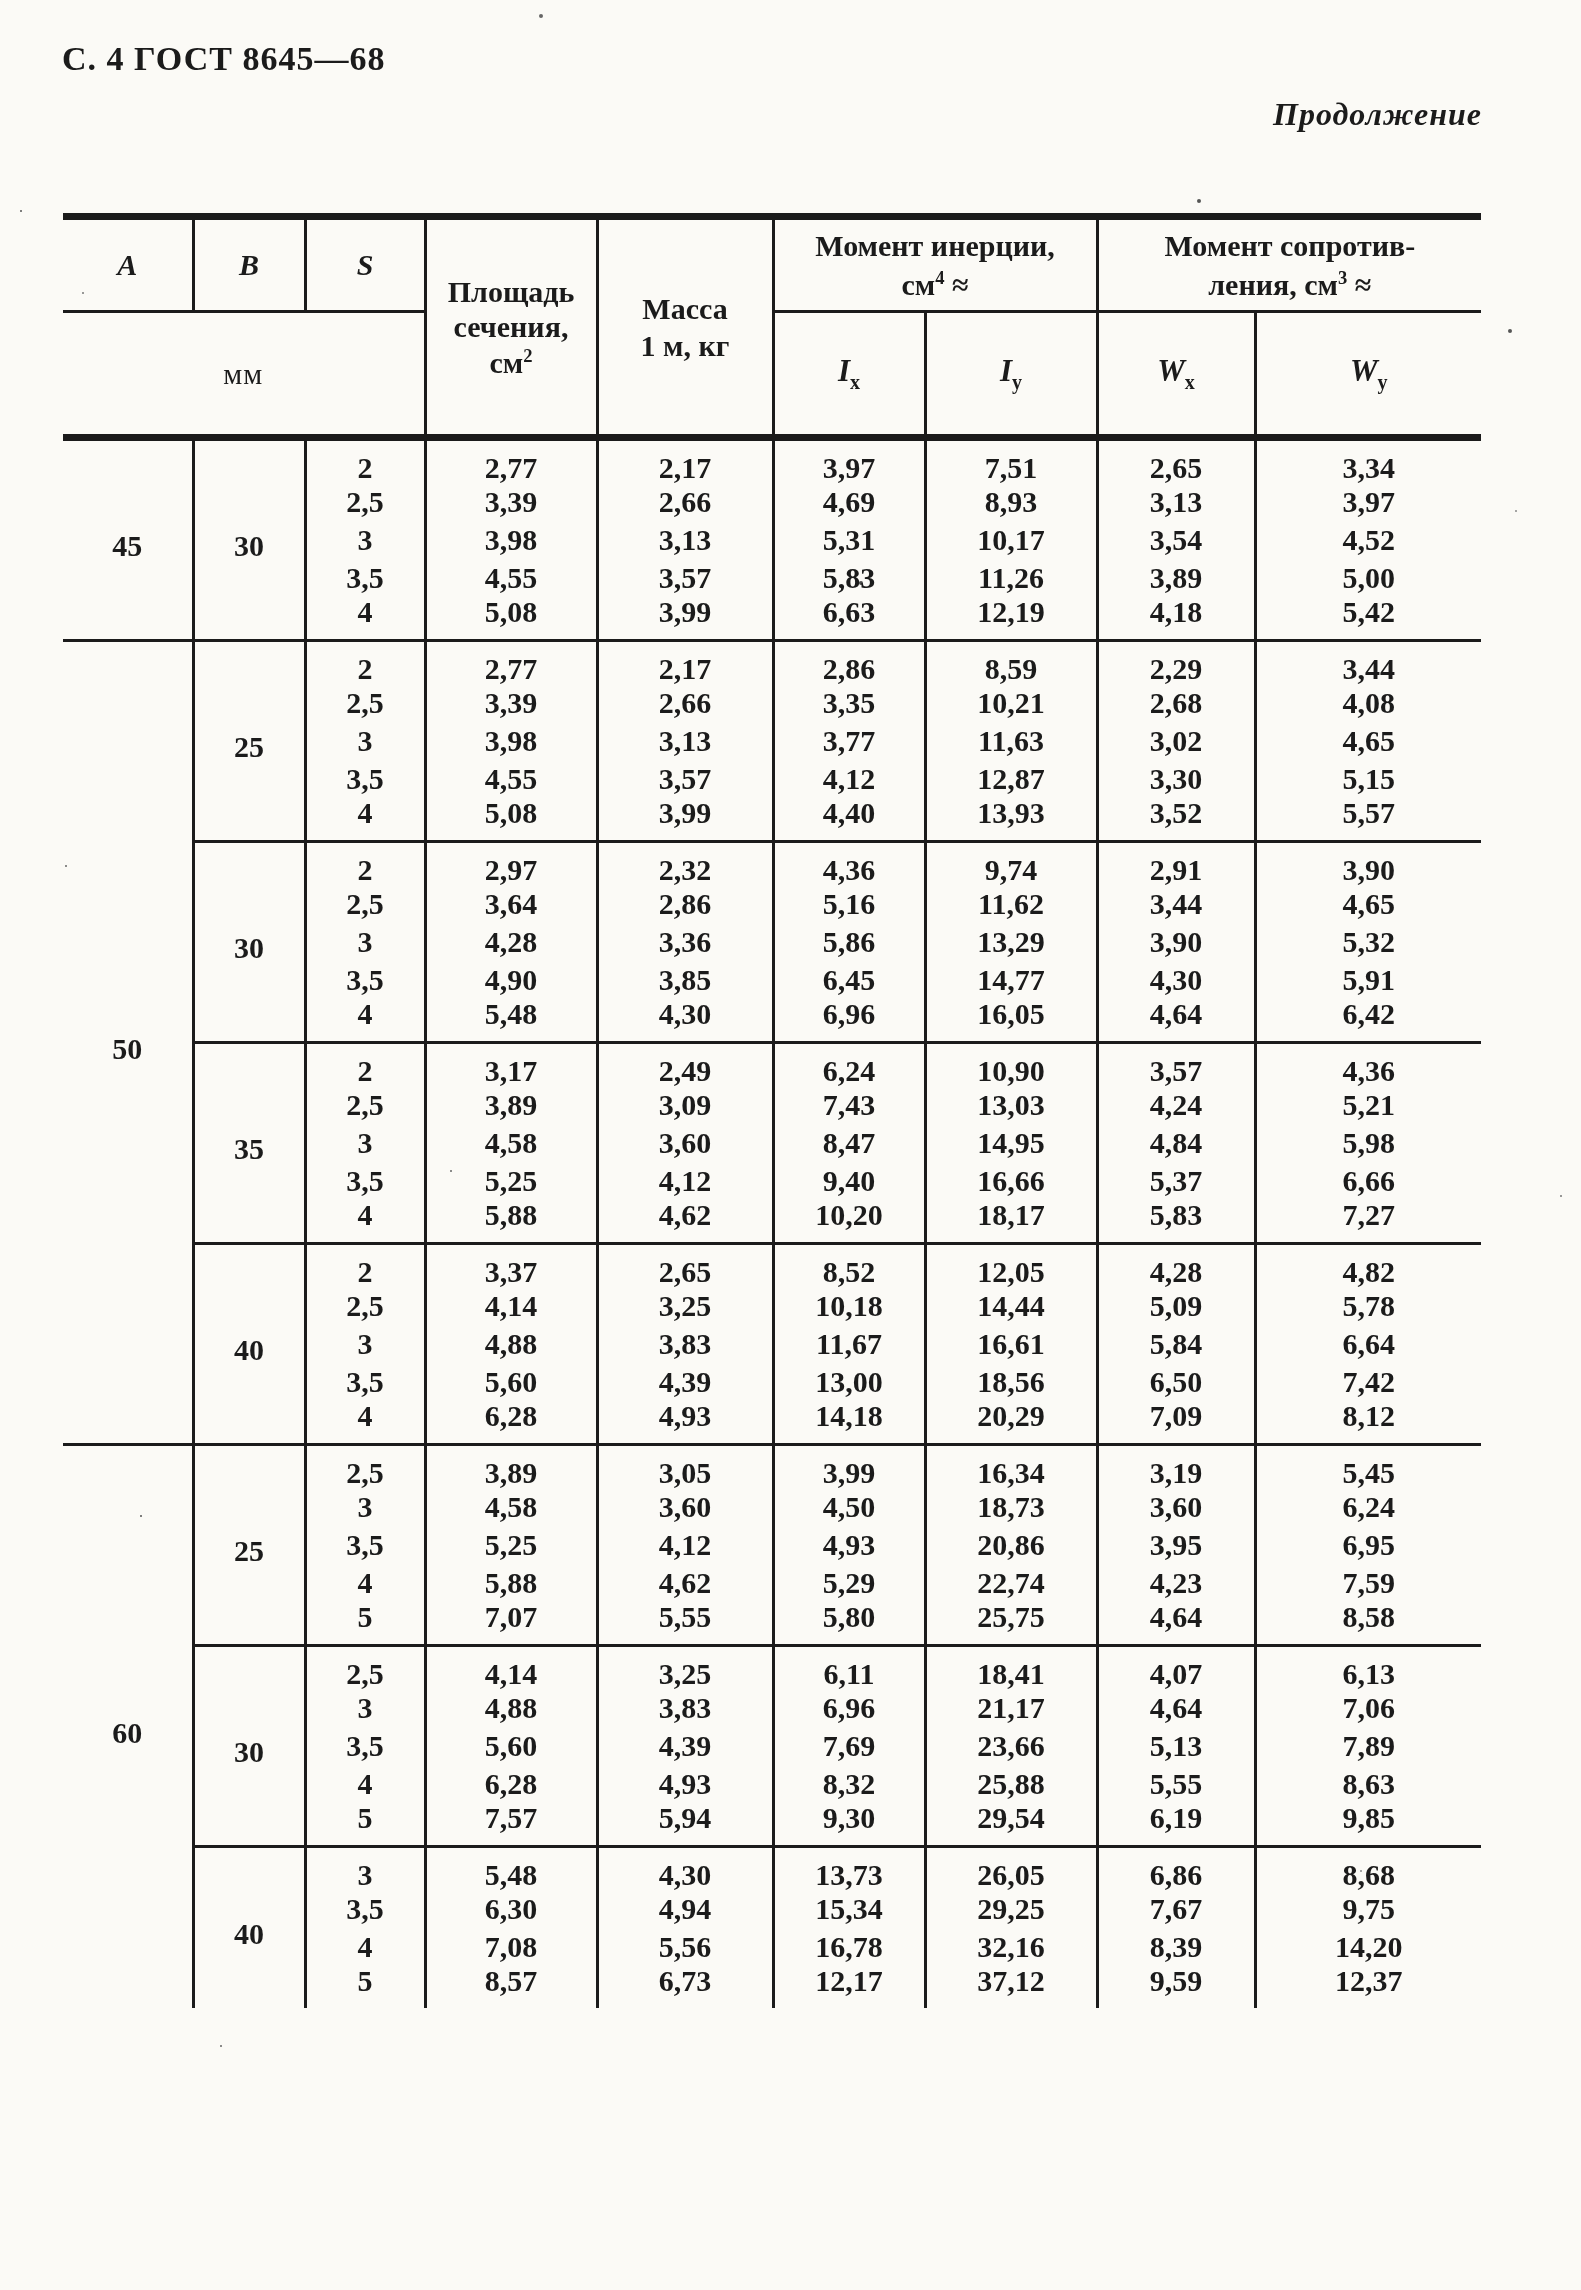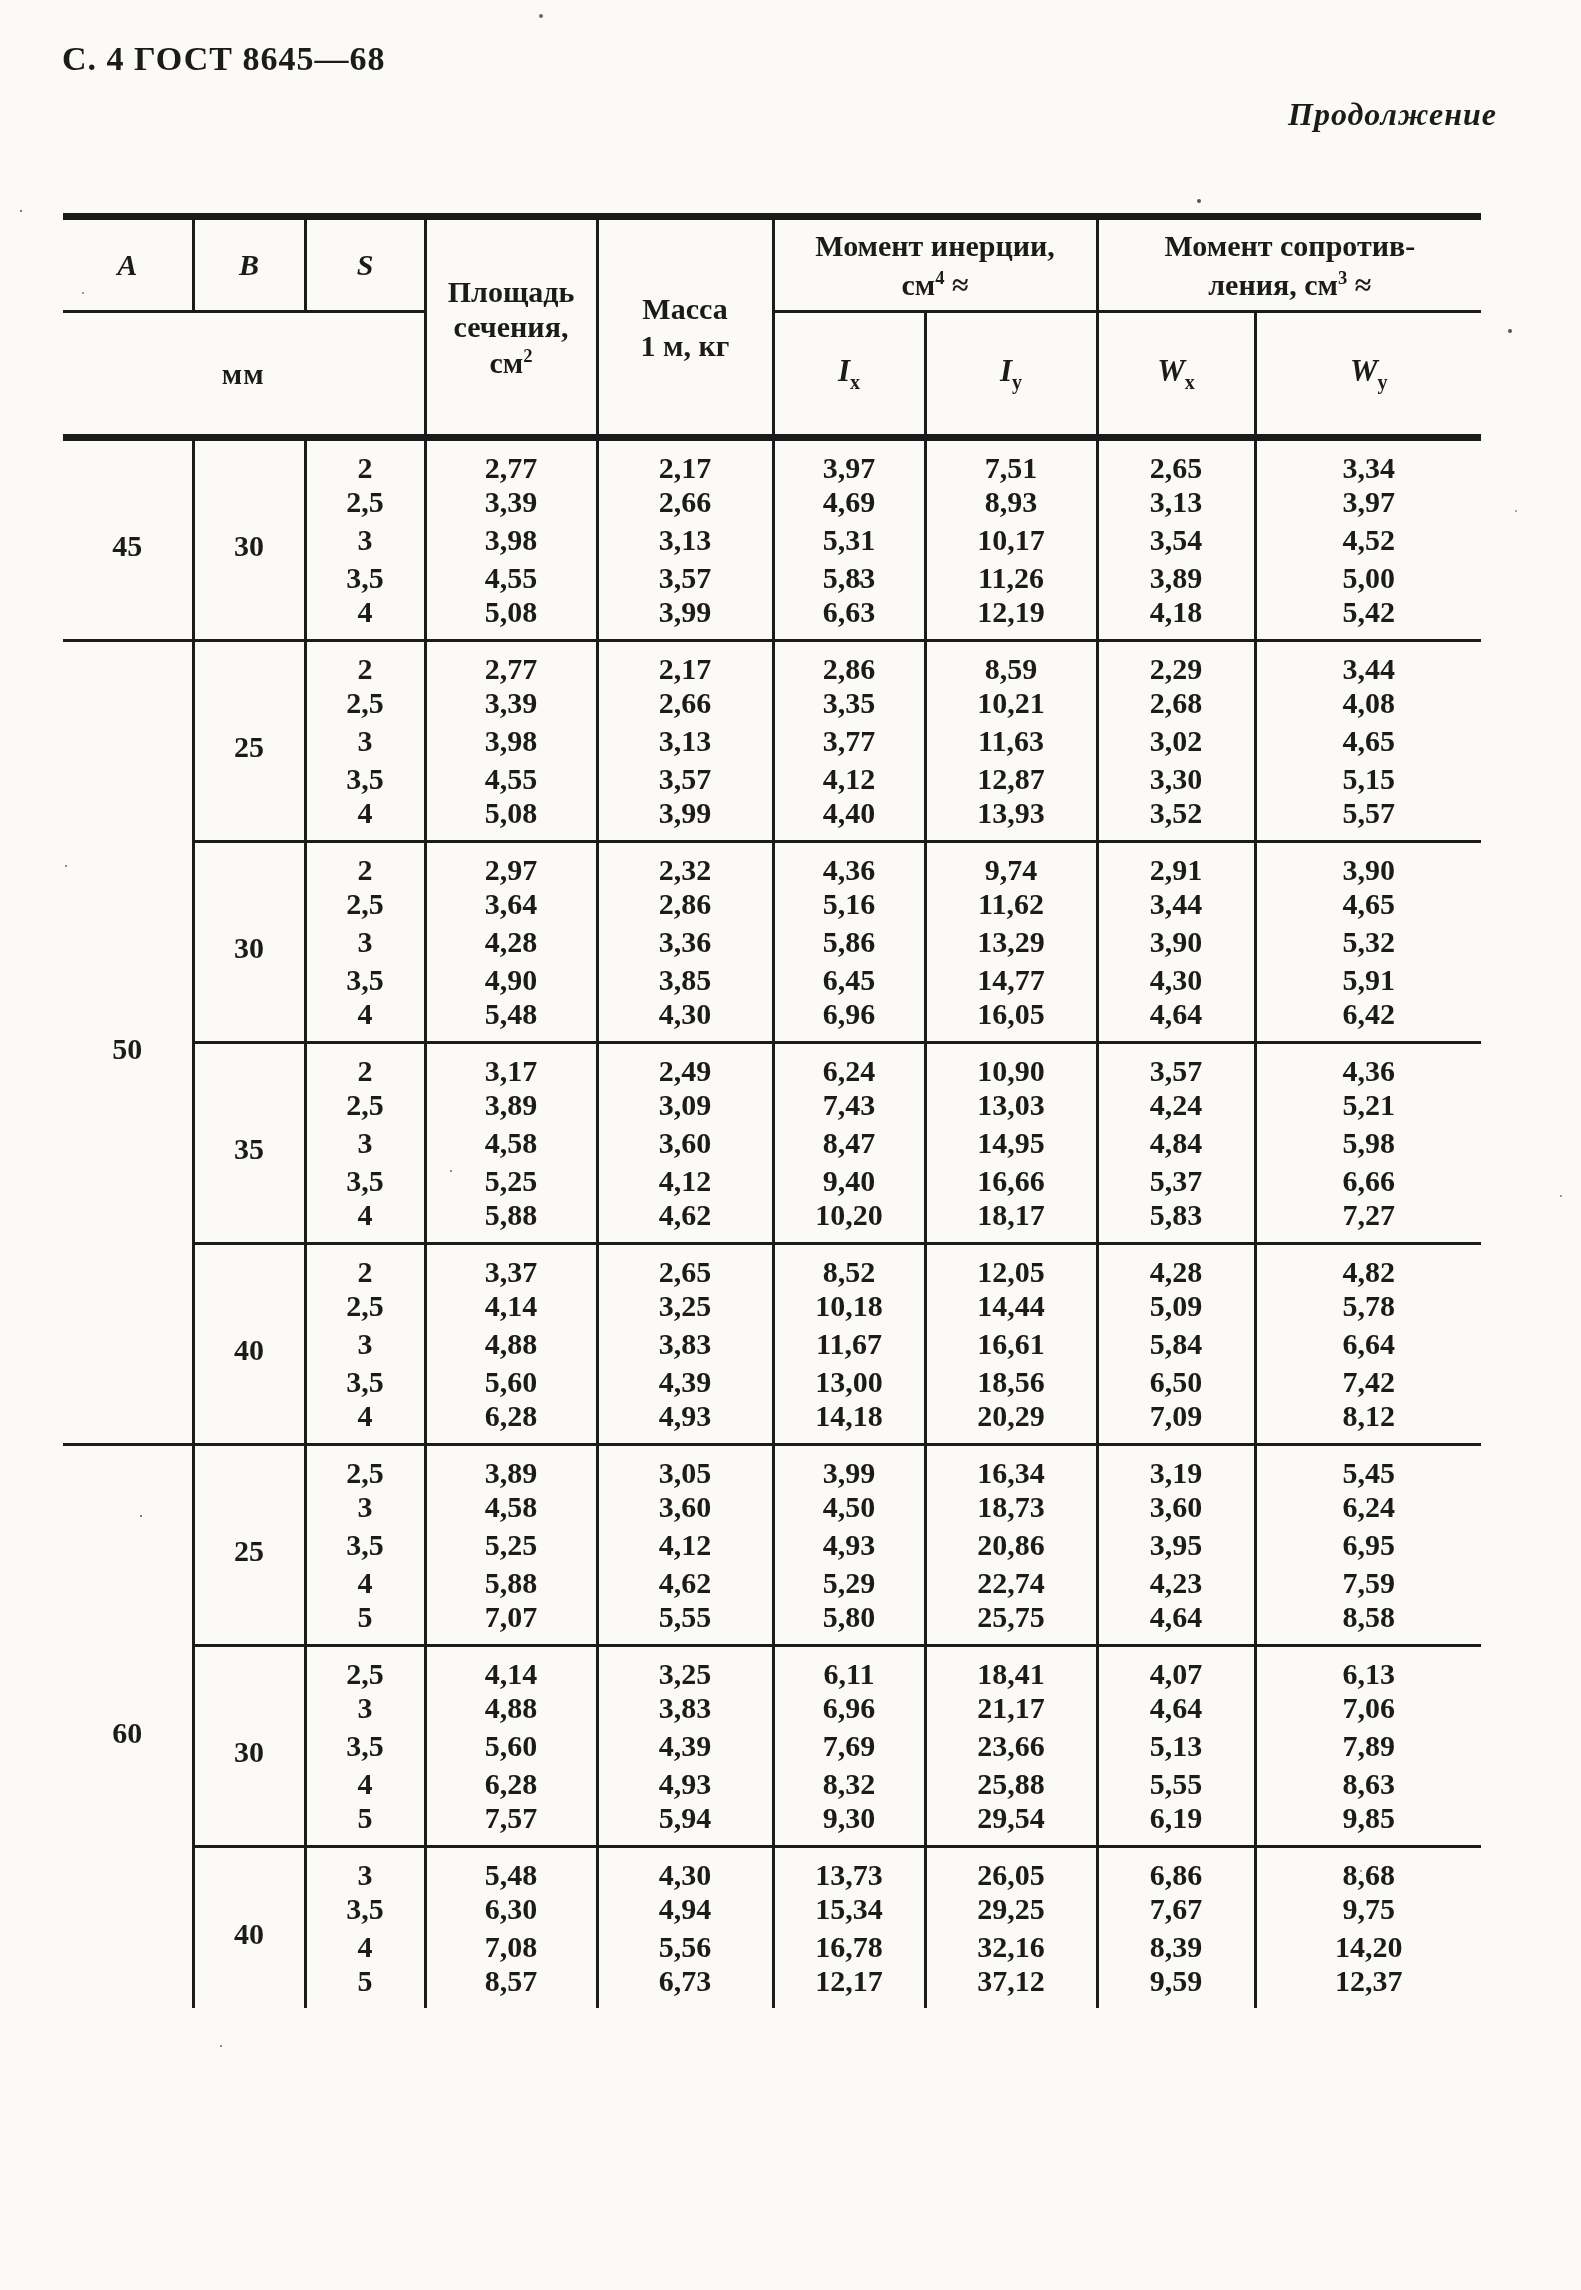--- a/index.html
+++ b/index.html
@@ -2,42 +2,42 @@
 <html style="--ink: #1b1b1b; --paper: #fbfaf6;"><head>
 <meta charset="utf-8">
 <style>
   :root { --ink:#1b1b1b; --paper:#fbfaf6; }
   * { margin:0; padding:0; box-sizing:border-box; }
   body { width:1581px; height:2290px; background:var(--paper); overflow:hidden;
          font-family:"Liberation Serif","DejaVu Serif",serif; color:var(--ink); }
   .page { position:relative; width:1581px; height:2290px; }
 
   .doc-ref { position:absolute; left:62px; top:40px; font-size:34px; font-weight:bold; letter-spacing:1px; }
-  .continuation { position:absolute; right:84px; top:96px; font-size:32px; font-style:italic; font-weight:600; letter-spacing:1px; }
+  .continuation { position:absolute; right:99px; top:96px; font-size:32px; font-style:italic; font-weight:600; letter-spacing:1px; }
 
   table.gost { position:absolute; left:63px; top:213px; width:1418px;
                border-collapse:collapse; table-layout:fixed;
                border-top:7px solid var(--ink); }
   col.c0{width:130px} col.c1{width:112px} col.c2{width:120px} col.c3{width:172px}
   col.c4{width:176px} col.c5{width:152px} col.c6{width:172px} col.c7{width:158px} col.c8{width:226px}
 
   th, td { text-align:center; vertical-align:middle; font-weight:bold; color:var(--ink); }
 
   thead { border-bottom:0; }
   tbody { border-top:7px solid var(--ink); }
 
   .row-h1 th { height:95px; font-size:30px; }
   .row-h2 th { height:126px; font-size:30px; }
   .hdr-dim { font-style:italic; font-weight:bold; border-bottom:3px solid var(--ink); }
   .h-b, .h-s { border-left:3px solid var(--ink); }
   .h-area { border-left:3px solid var(--ink); font-size:26px; line-height:1.18; font-weight:bold;margin-left:36px; }
   .h-mass { border-left:3px solid var(--ink); font-size:26px; line-height:1.25; font-weight:bold; }
   .h-in  { border-left:3px solid var(--ink); border-bottom:3px solid var(--ink); font-size:26px; line-height:1.3; }
   .h-res { border-left:3px solid var(--ink); border-bottom:3px solid var(--ink); font-size:26px; line-height:1.3; }
-  .h-mm { font-size:26px; font-weight:bold; letter-spacing:1px; }
+  .h-mm { font-size:26px; font-weight:normal; letter-spacing:1px; }
   .h-sub { border-left:3px solid var(--ink); }
   .h-sub i { font-size:31px; font-weight:bold; }
   .h-sub sub { font-size:20px; font-weight:bold; vertical-align:-8px; }
   sup { font-size:0.62em; }
 
   tbody td { height:38px; font-size:30px; line-height:1; }
   td.col-b, td.col-0, td.col-1, td.col-2, td.col-3, td.col-4, td.col-5, td.col-6 {
     border-left:3px solid var(--ink); }
   tr.group-start > td { border-top:3px solid var(--ink); padding-top:12px; }
   tr.group-end > td { padding-bottom:12px; }

